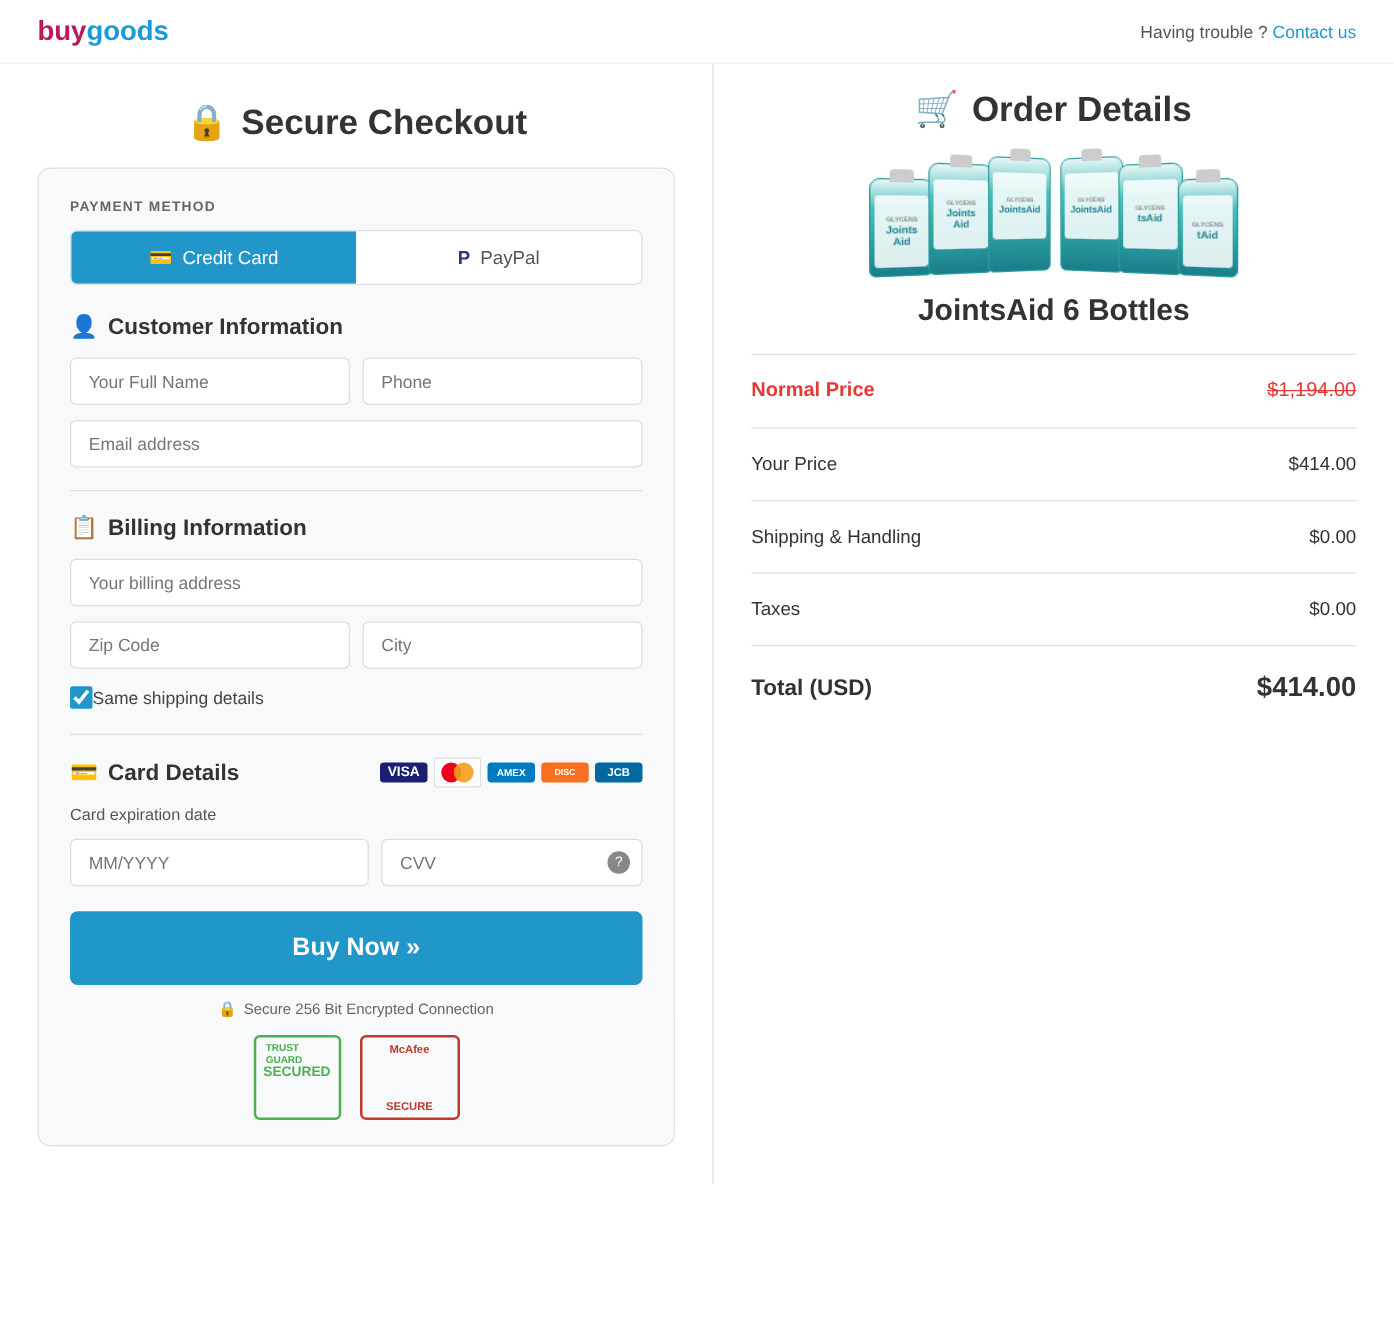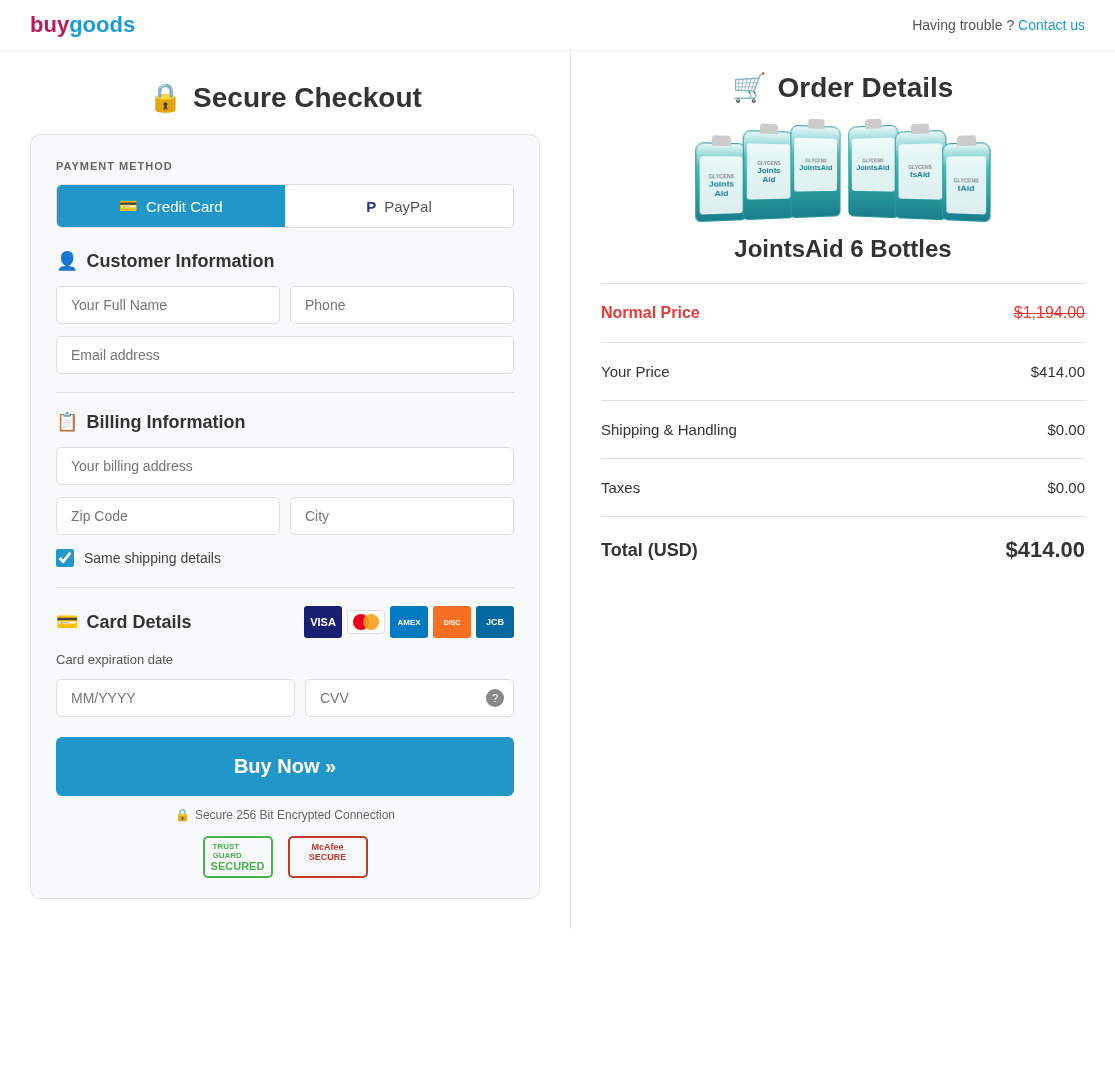--- a/index.html
+++ b/index.html
@@ -139,21 +139,20 @@
       transform: translateY(-50%);
       font-size: 10px;
       color: #666;
       pointer-events: none;
     }
 
     
     .checkbox-row {
       display: flex;
       align-items: center;
-      gap: 10px;
       margin: 14px 0 20px;
     }
     .checkbox-row input[type="checkbox"] {
       width: 18px;
       height: 18px;
       accent-color: #2196c9;
     }
     .checkbox-row label { font-size: 14px; color: #444; }
 
     
@@ -162,21 +161,21 @@
     
     .card-details-header {
       display: flex;
       align-items: center;
       justify-content: space-between;
       margin-bottom: 14px;
     }
     .card-icons { display: flex; gap: 5px; align-items: center; }
     .card-icon {
       width: 38px;
-      height: 32px;
+      height: 16px;
       border-radius: 3px;
       display: flex;
       align-items: center;
       justify-content: center;
       font-size: 9px;
       font-weight: bold;
       color: #fff;
     }
     .card-visa { background: #1a1f71; font-size: 11px; }
     .card-amex { background: #007bc1; font-size: 8px; }
@@ -279,20 +278,21 @@
       border: 2px solid #c0392b;
       border-radius: 5px;
       padding: 4px 24px;
       font-size: 9px;
       font-weight: bold;
       color: #c0392b;
       display: flex;
       flex-direction: column;
       align-items: center;
       width: 80px;
+      gap: 36px;
     }
     .trust-badge span:first-child { font-size: 8px; }
     .trust-badge span:last-child { font-size: 11px; text-align: right; }
 
     
     .order-title {
       font-size: 28px;
       font-weight: bold;
       text-align: center;
       margin-bottom: 20px;

